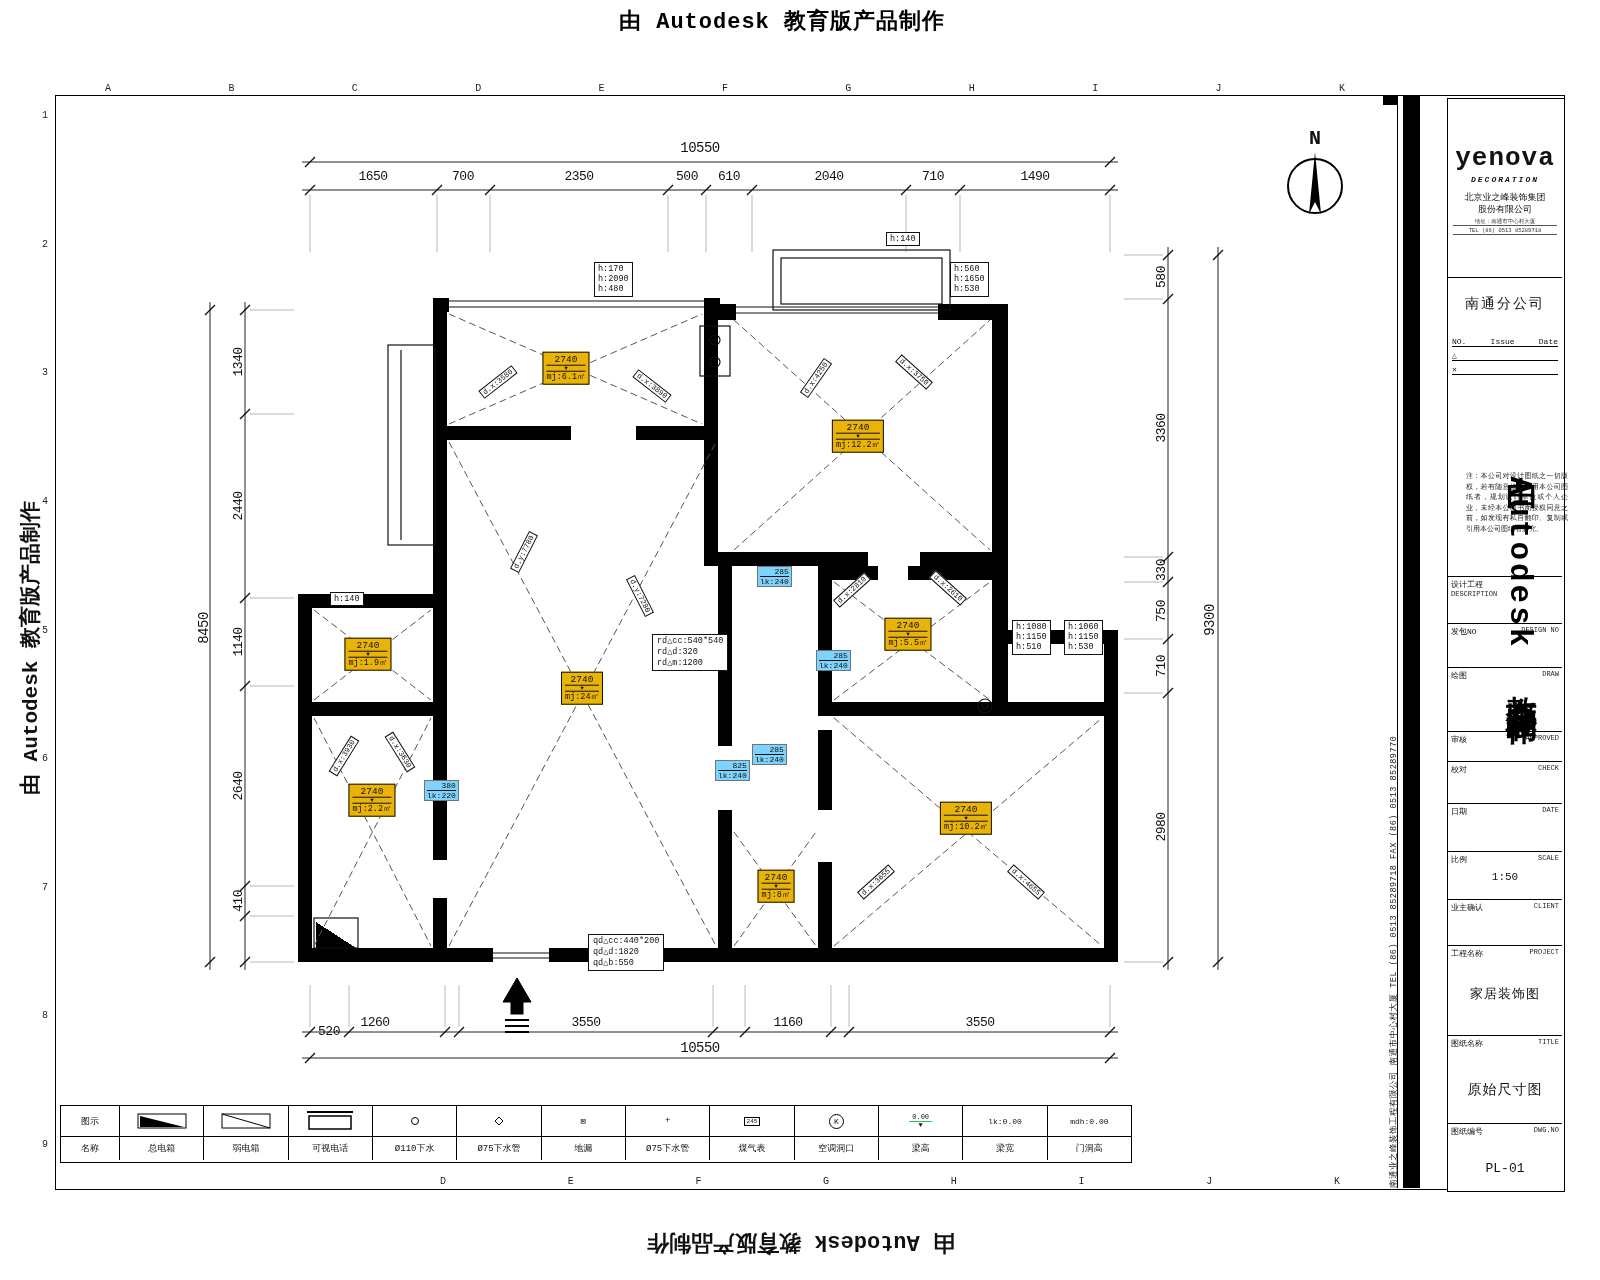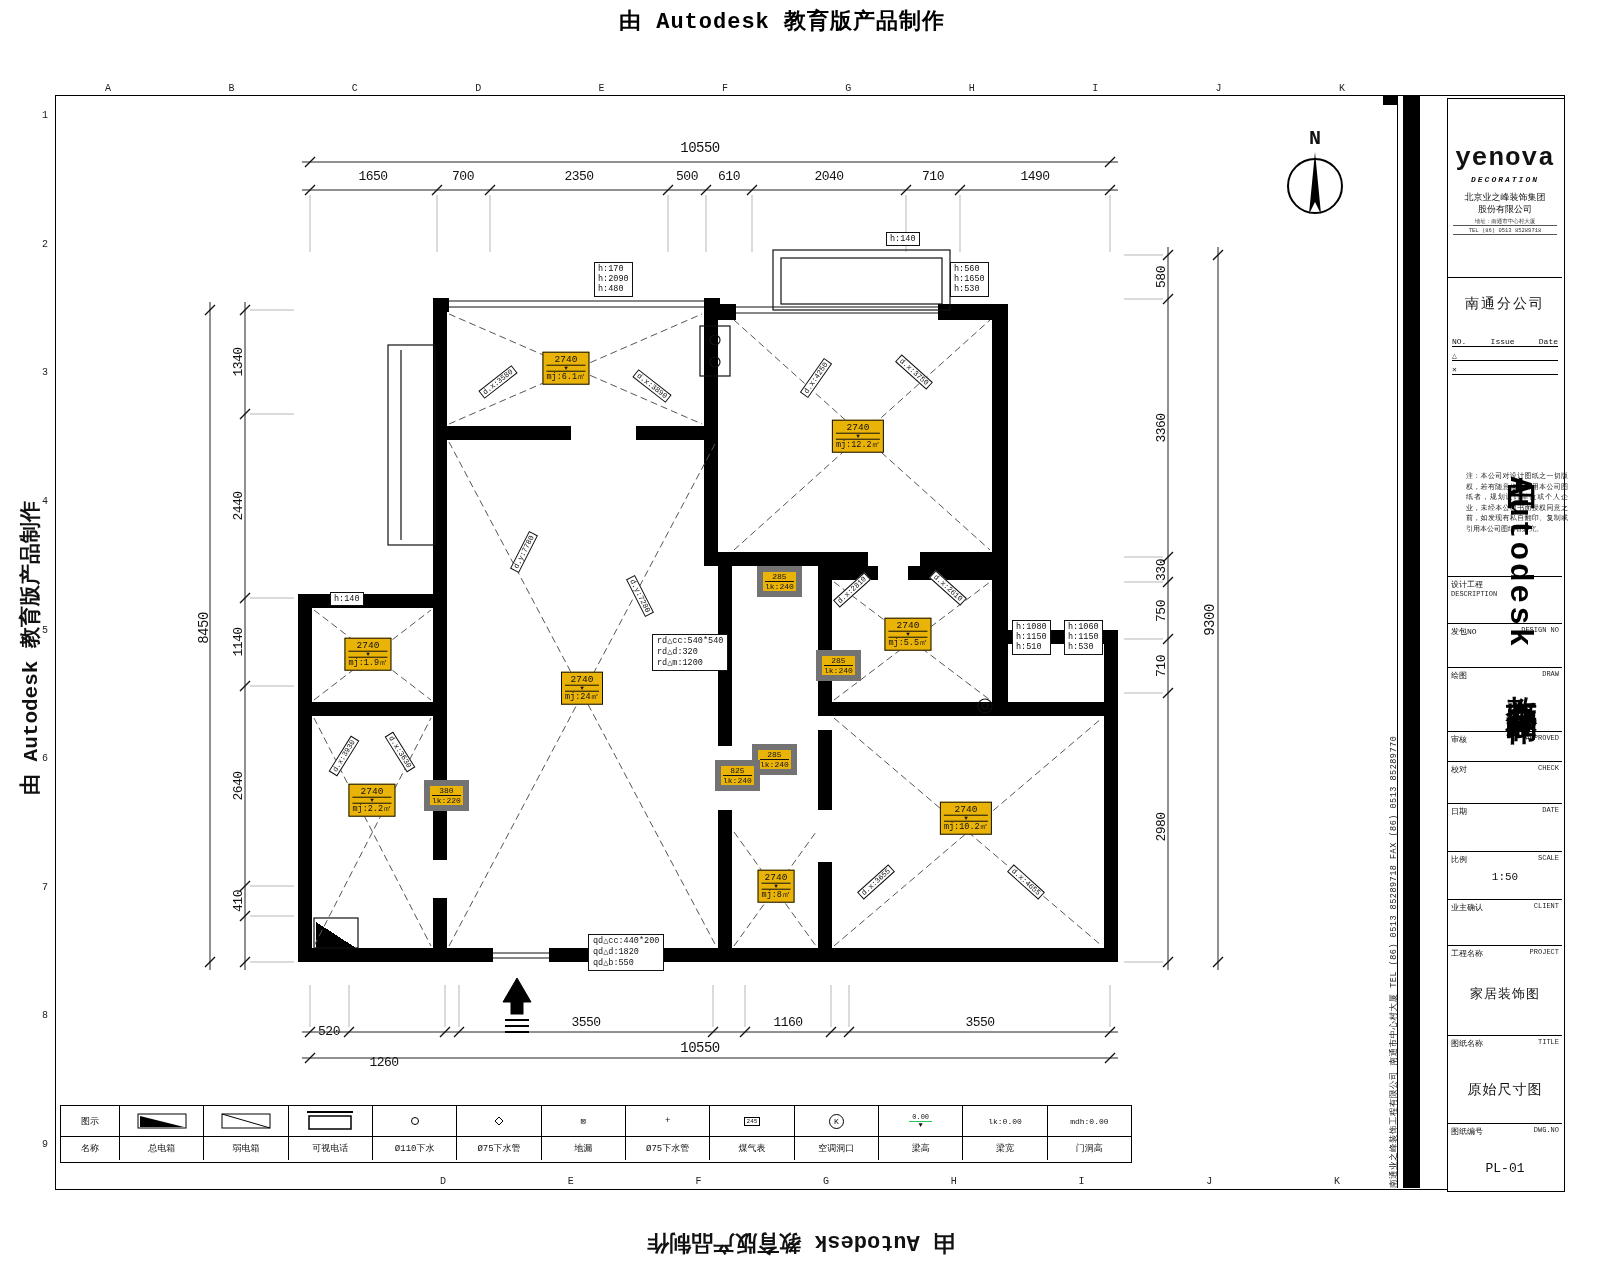--- a/index.html
+++ b/index.html
@@ -12,22 +12,22 @@
   .gridcol{position:absolute;display:flex;flex-direction:column;justify-content:space-between;font-size:10px;color:#222;}
   .dim{position:absolute;font-size:13px;letter-spacing:-0.5px;color:#111;transform:translate(-50%,-50%);white-space:nowrap;}
   .dimv{position:absolute;font-size:13px;letter-spacing:-0.5px;color:#111;transform:translate(-50%,-50%) rotate(-90deg);white-space:nowrap;}
   .dimbig{font-size:14px;}
   .roombox{position:absolute;transform:translate(-50%,-50%);border:1px solid #111;background:#eab308;
            text-align:center;font-size:8.5px;line-height:1.2;padding:1px 3px;white-space:nowrap;z-index:5;}
   .roombox .rh{border-bottom:1px solid #111;font-size:9.5px;}
   .roombox .lvl{font-size:6px;line-height:5px;border-bottom:1px solid #111;}
   .hbox{position:absolute;border:1px solid #111;background:#fff;font-size:8.5px;line-height:1.2;
         padding:1px 3px;white-space:nowrap;z-index:5;}
-  .beam{position:absolute;border:6px solid #737373;background:#eab308;font-size:8px;line-height:1.15;
-        padding:0 2px;text-align:center;white-space:nowrap;z-index:5;}
+  .beam{position:absolute;border:1px solid #737373;background:#7dd3fc;font-size:8px;line-height:1.15;
+        padding:0 2px;text-align:right;white-space:nowrap;z-index:5;}
   .beam .bv{border-bottom:1px solid #111;}
   .diag{position:absolute;border:1px solid #111;background:#fff;font-size:7.5px;padding:0 2px;
         white-space:nowrap;z-index:4;}
   .note{position:absolute;border:1px solid #111;background:#fff;font-size:8.5px;line-height:1.3;
         padding:1px 4px;white-space:nowrap;z-index:6;}
   
   .legend{position:absolute;left:60px;top:1105px;width:1070px;height:56px;border:1px solid #000;
           display:grid;grid-template-columns:58px repeat(12,1fr);grid-template-rows:30px 24px;}
   .lc{border-left:1px solid #000;border-top:1px solid #000;display:flex;align-items:center;
       justify-content:center;font-size:9px;overflow:hidden;white-space:nowrap;}
@@ -218,21 +218,21 @@
   <div class="dim" style="left:463px;top:176px;">700</div>
   <div class="dim" style="left:579px;top:176px;text-align:center;">2350</div>
   <div class="dim" style="left:687px;top:176px;">500</div>
   <div class="dim" style="left:729px;top:176px;">610</div>
   <div class="dim" style="left:829px;top:176px;">2040</div>
   <div class="dim" style="left:933px;top:176px;">710</div>
   <div class="dim" style="left:1035px;top:176px;">1490</div>
 
   <div class="dim dimbig" style="left:700px;top:1048px;">10550</div>
   <div class="dim" style="left:329px;top:1022px;margin-top:9px;">520</div>
-  <div class="dim" style="left:384px;top:1022px;margin-top:40px;">1260</div>
+  <div class="dim" style="left:375px;top:1022px;">1260</div>
   <div class="dim" style="left:586px;top:1022px;">3550</div>
   <div class="dim" style="left:788px;top:1022px;">1160</div>
   <div class="dim" style="left:980px;top:1022px;">3550</div>
 
   <div class="dimv dimbig" style="left:204px;top:628px;">8450</div>
   <div class="dimv" style="left:238px;top:362px;">1340</div>
   <div class="dimv" style="left:238px;top:506px;">2440</div>
   <div class="dimv" style="left:238px;top:642px;">1140</div>
   <div class="dimv" style="left:238px;top:786px;">2640</div>
   <div class="dimv" style="left:238px;top:901px;">410</div>

